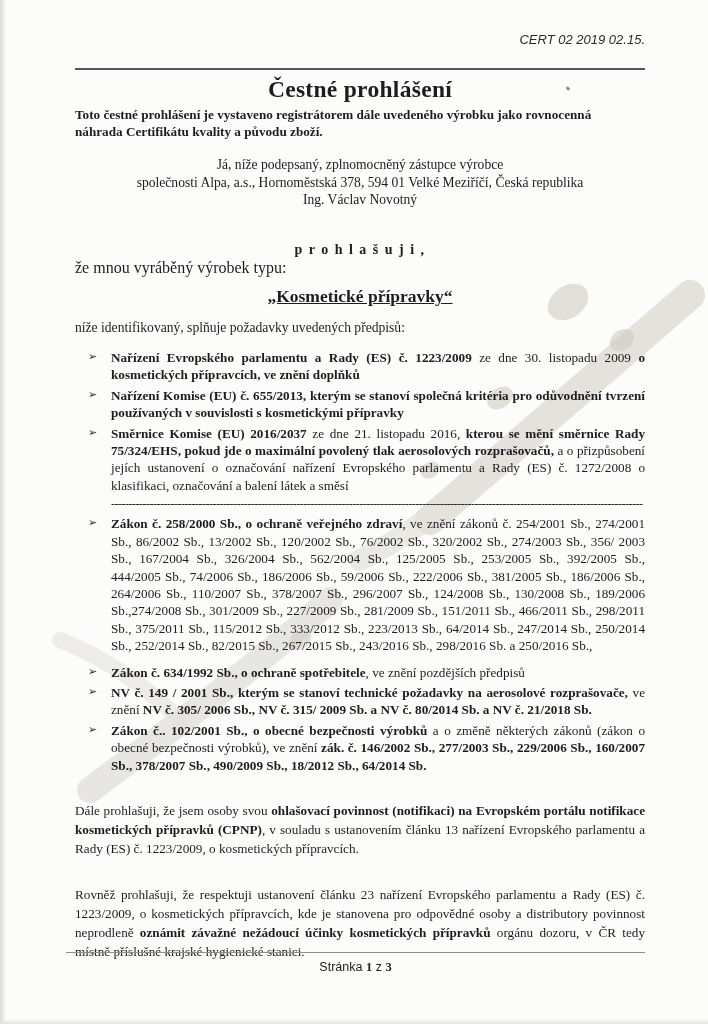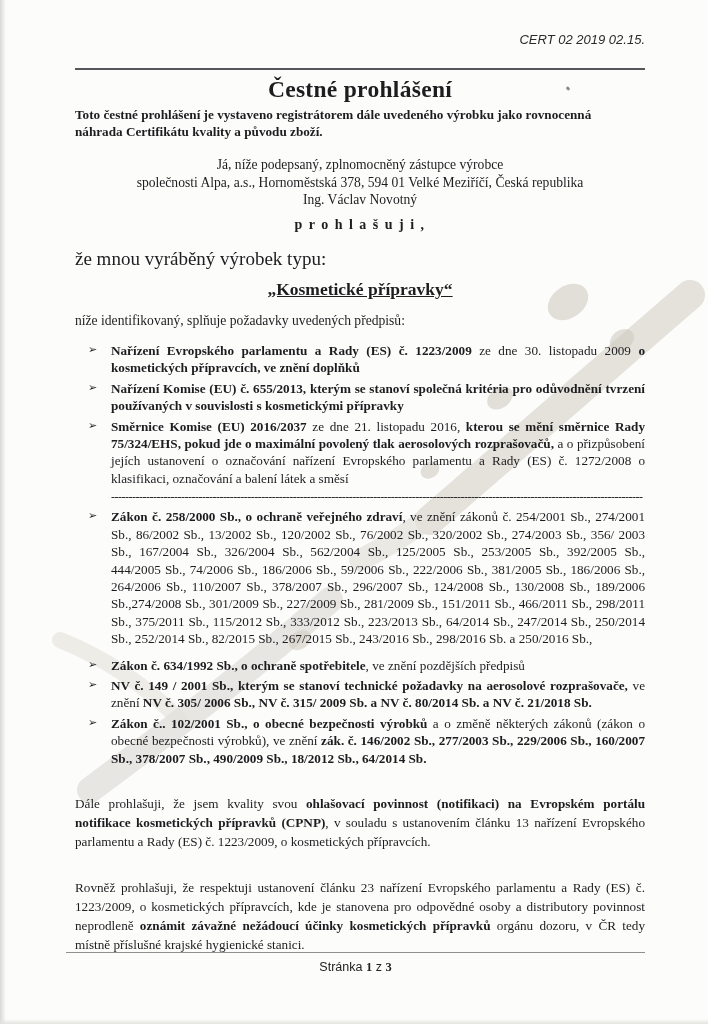--- a/index.html
+++ b/index.html
@@ -17,22 +17,22 @@
     background:linear-gradient(to top,#e3e3df,rgba(255,255,255,0));}
   .watermark{position:absolute;inset:0;pointer-events:none;}
   .speck{position:absolute;left:566px;top:87px;width:4px;height:3px;background:#8a8a88;border-radius:2px;transform:rotate(40deg);}
   .content{position:absolute;inset:0;padding:32px 63px 0 75px;box-sizing:border-box;}
   .doc-code{font-family:"Liberation Sans",sans-serif;font-style:italic;font-size:13px;text-align:right;color:#2a2a2c;}
   .header-rule{border:0;border-top:2px solid #55555a;margin:21px 0 0 0;}
   .title{text-align:center;font-size:23.5px;font-weight:bold;margin-top:6px;letter-spacing:.3px;}
   .preamble-heading{font-size:16.5px;font-weight:bold;margin-top:16px;}
   .preamble-body{font-size:13.2px;font-weight:bold;line-height:1.32;margin-top:3px;width:96%;}
   .declarant{22text-align:center;font-size:13.6px;line-height:1.3;margin-top:15px;text-align:center;}
-  .declare-word{text-align:center;font-size:14px;font-weight:bold;letter-spacing:1.5px;margin-top:8px;}
-  .product-intro{font-size:19px;margin-top:15px;}
+  .declare-word{text-align:center;font-size:14px;font-weight:bold;letter-spacing:1.5px;margin-top:33px;}
+  .product-intro{font-size:16px;margin-top:1px;}
   .product-name{text-align:center;font-size:17.5px;font-weight:bold;text-decoration:underline;margin-top:9px;}
   .product-outro{font-size:13.6px;margin-top:13px;}
   .reg-list{margin-top:13px;padding-left:13px;}
   .reg-item{position:relative;padding-left:23px;font-size:13.2px;line-height:1.32;text-align:justify;margin-top:3px;}
   .reg-item .marker{position:absolute;left:0;top:0;font-size:11px;}
   .reg-sep{margin:3px 0 3px 23px;font-size:12px;color:#222;white-space:nowrap;overflow:hidden;letter-spacing:-.5px;}
   .gap-after{margin-bottom:9px;}
   .closing-para{font-size:13.2px;line-height:1.42;text-align:justify;margin-top:28px;}
   .closing-para.second{}
   .footer{position:absolute;left:66px;right:63px;top:952px;}
@@ -110,21 +110,21 @@
     <div class="reg-item">
       <span class="marker">➢</span>
       <span><b>NV č. 149 / 2001 Sb., kterým se stanoví technické požadavky na aerosolové rozprašovače, </b><span>ve znění </span><b>NV č. 305/ 2006 Sb., NV č. 315/ 2009 Sb. a NV č. 80/2014 Sb. a NV č. 21/2018 Sb.</b></span>
     </div>
     <div class="reg-item">
       <span class="marker">➢</span>
       <span><b>Zákon č.. 102/2001 Sb., o obecné bezpečnosti výrobků </b><span>a o změně některých zákonů (zákon o obecné bezpečnosti výrobků), ve znění </span><b>zák. č. 146/2002 Sb., 277/2003 Sb., 229/2006 Sb., 160/2007 Sb., 378/2007 Sb., 490/2009 Sb., 18/2012 Sb., 64/2014 Sb.</b></span>
     </div>
   </div>
 
-  <div class="closing-para"><span>Dále prohlašuji, že jsem kvality svou </span><b>ohlašovací povinnost (notifikaci) na Evropském portálu notifikace kosmetických přípravků (CPNP)</b><span>, v souladu s ustanovením článku 13 nařízení Evropského parlamentu a Rady (ES) č. 1223/2009, o kosmetických přípravcích.</span></div>
+  <div class="closing-para"><span>Dále prohlašuji, že jsem osoby svou </span><b>ohlašovací povinnost (notifikaci) na Evropském portálu notifikace kosmetických přípravků (CPNP)</b><span>, v souladu s ustanovením článku 13 nařízení Evropského parlamentu a Rady (ES) č. 1223/2009, o kosmetických přípravcích.</span></div>
   <div class="closing-para second"><span>Rovněž prohlašuji, že respektuji ustanovení článku 23 nařízení Evropského parlamentu a Rady (ES) č. 1223/2009, o kosmetických přípravcích, kde je stanovena pro odpovědné osoby a distributory povinnost neprodleně </span><b>oznámit závažné nežádoucí účinky kosmetických přípravků</b><span> orgánu dozoru, v ČR tedy místně příslušné krajské hygienické stanici.</span></div>
 
 </div>
 
 <div class="footer">
   <hr class="footer-rule">
   <div class="footer-text"><span>Stránka </span><b>1</b><span> z </span><b>3</b></div>
 </div>
 
 </body></html>

